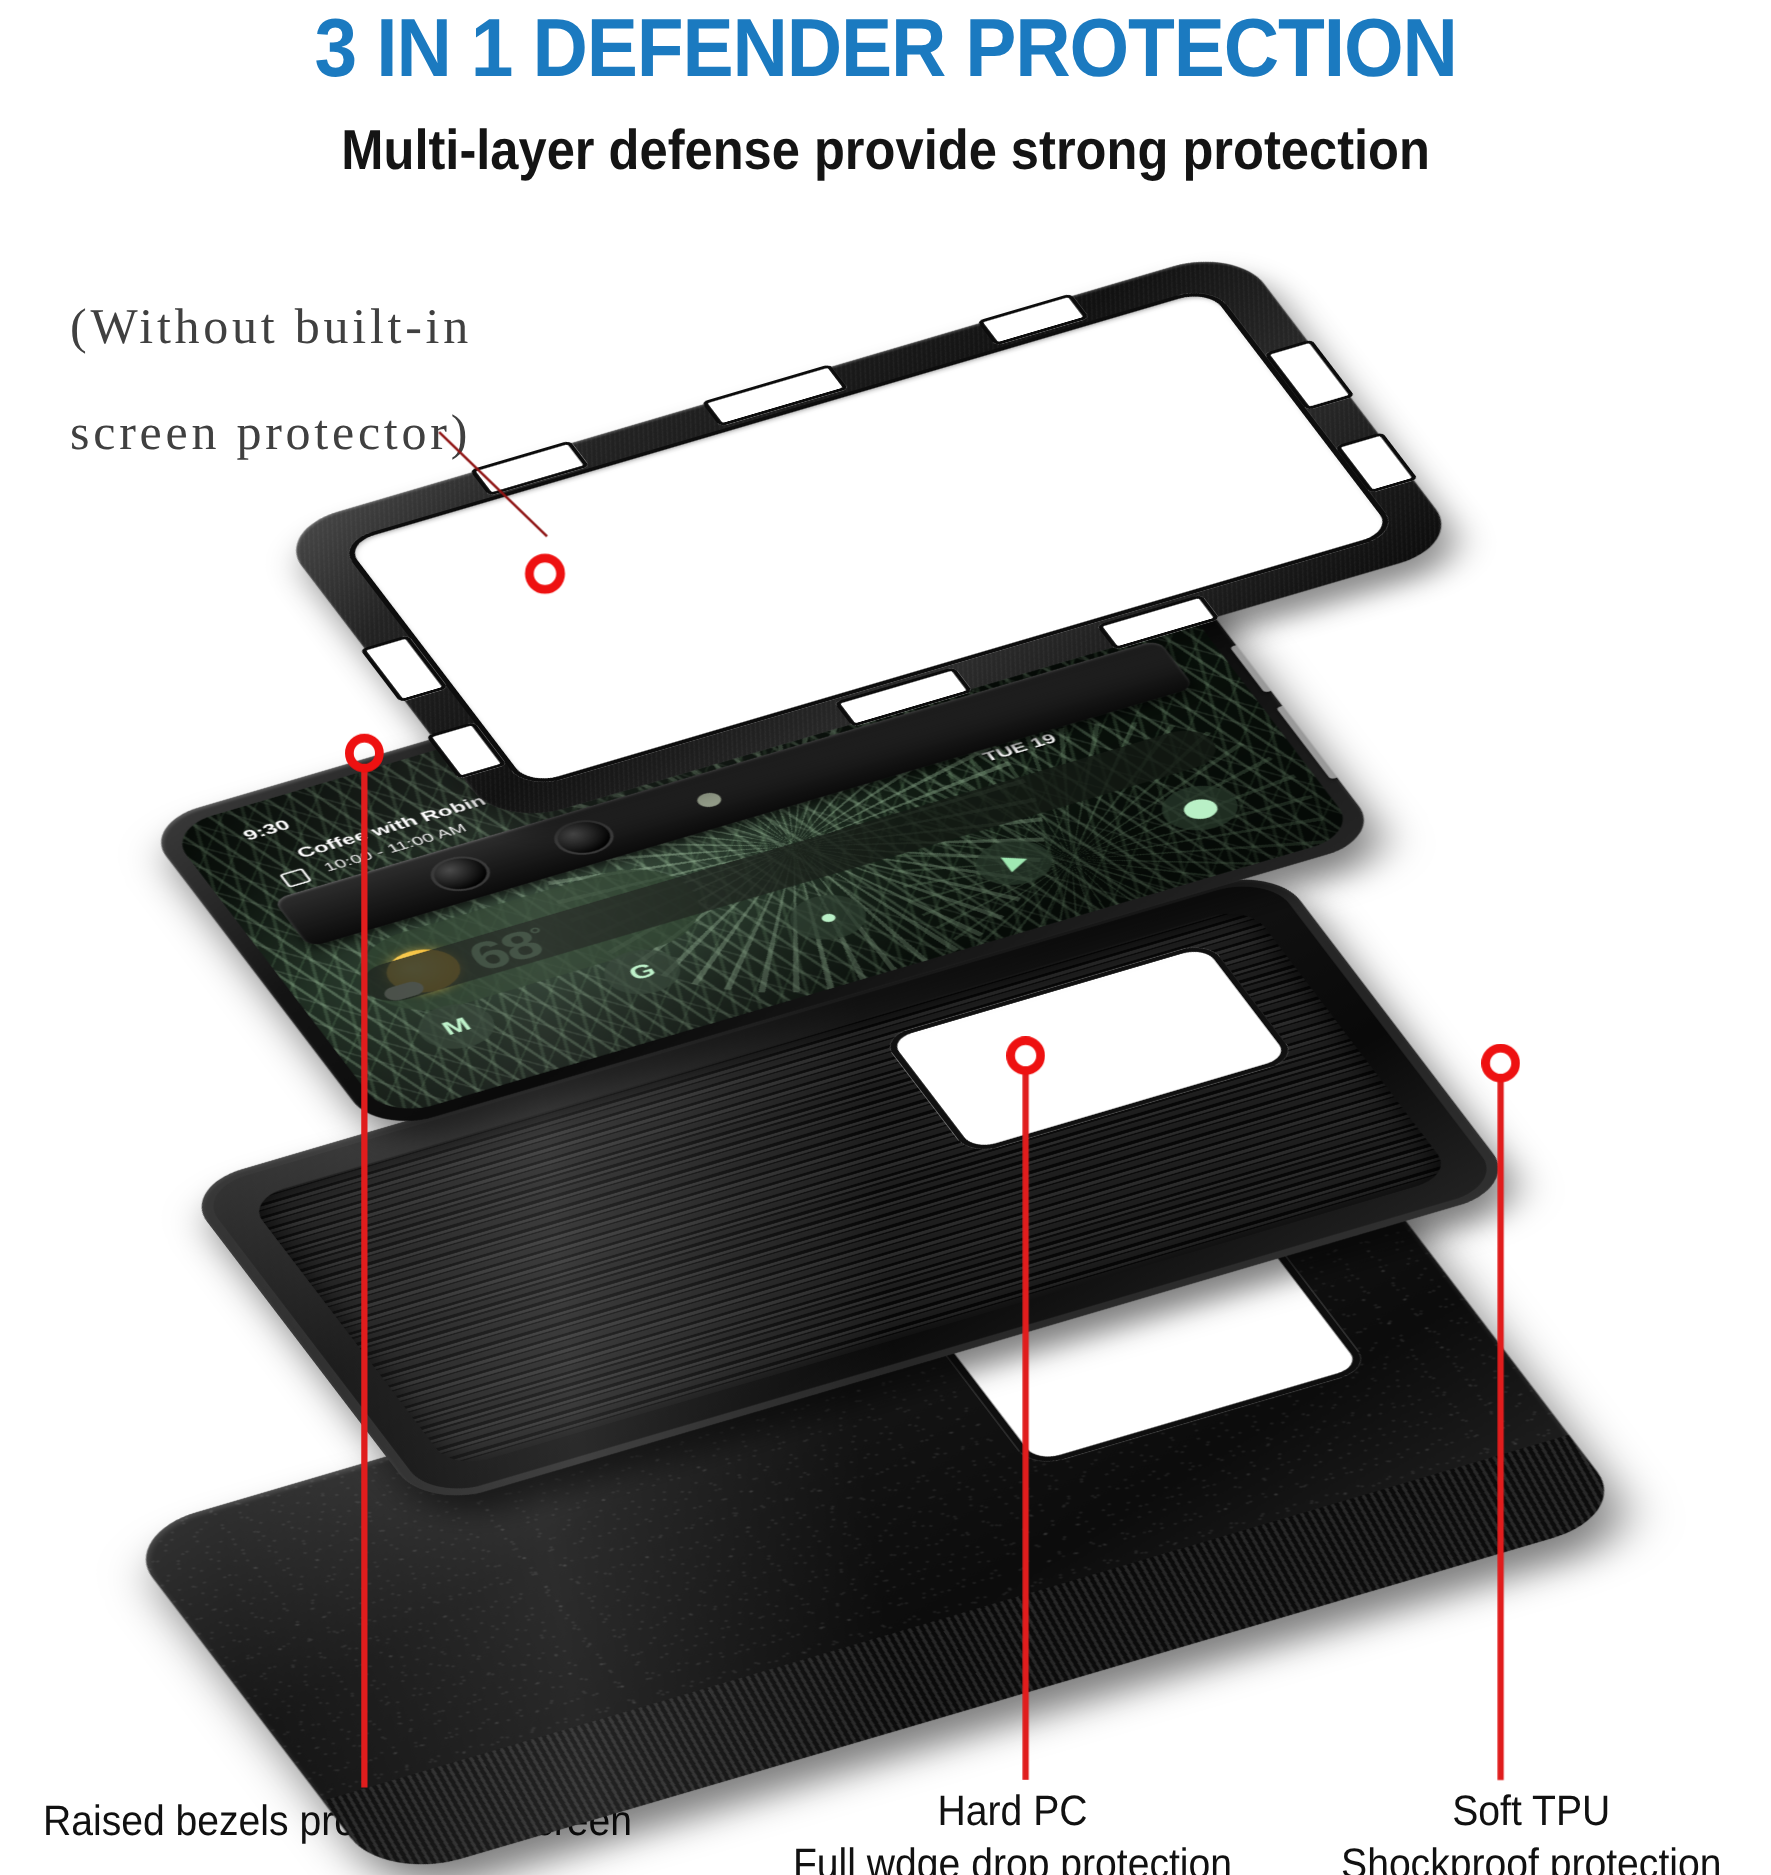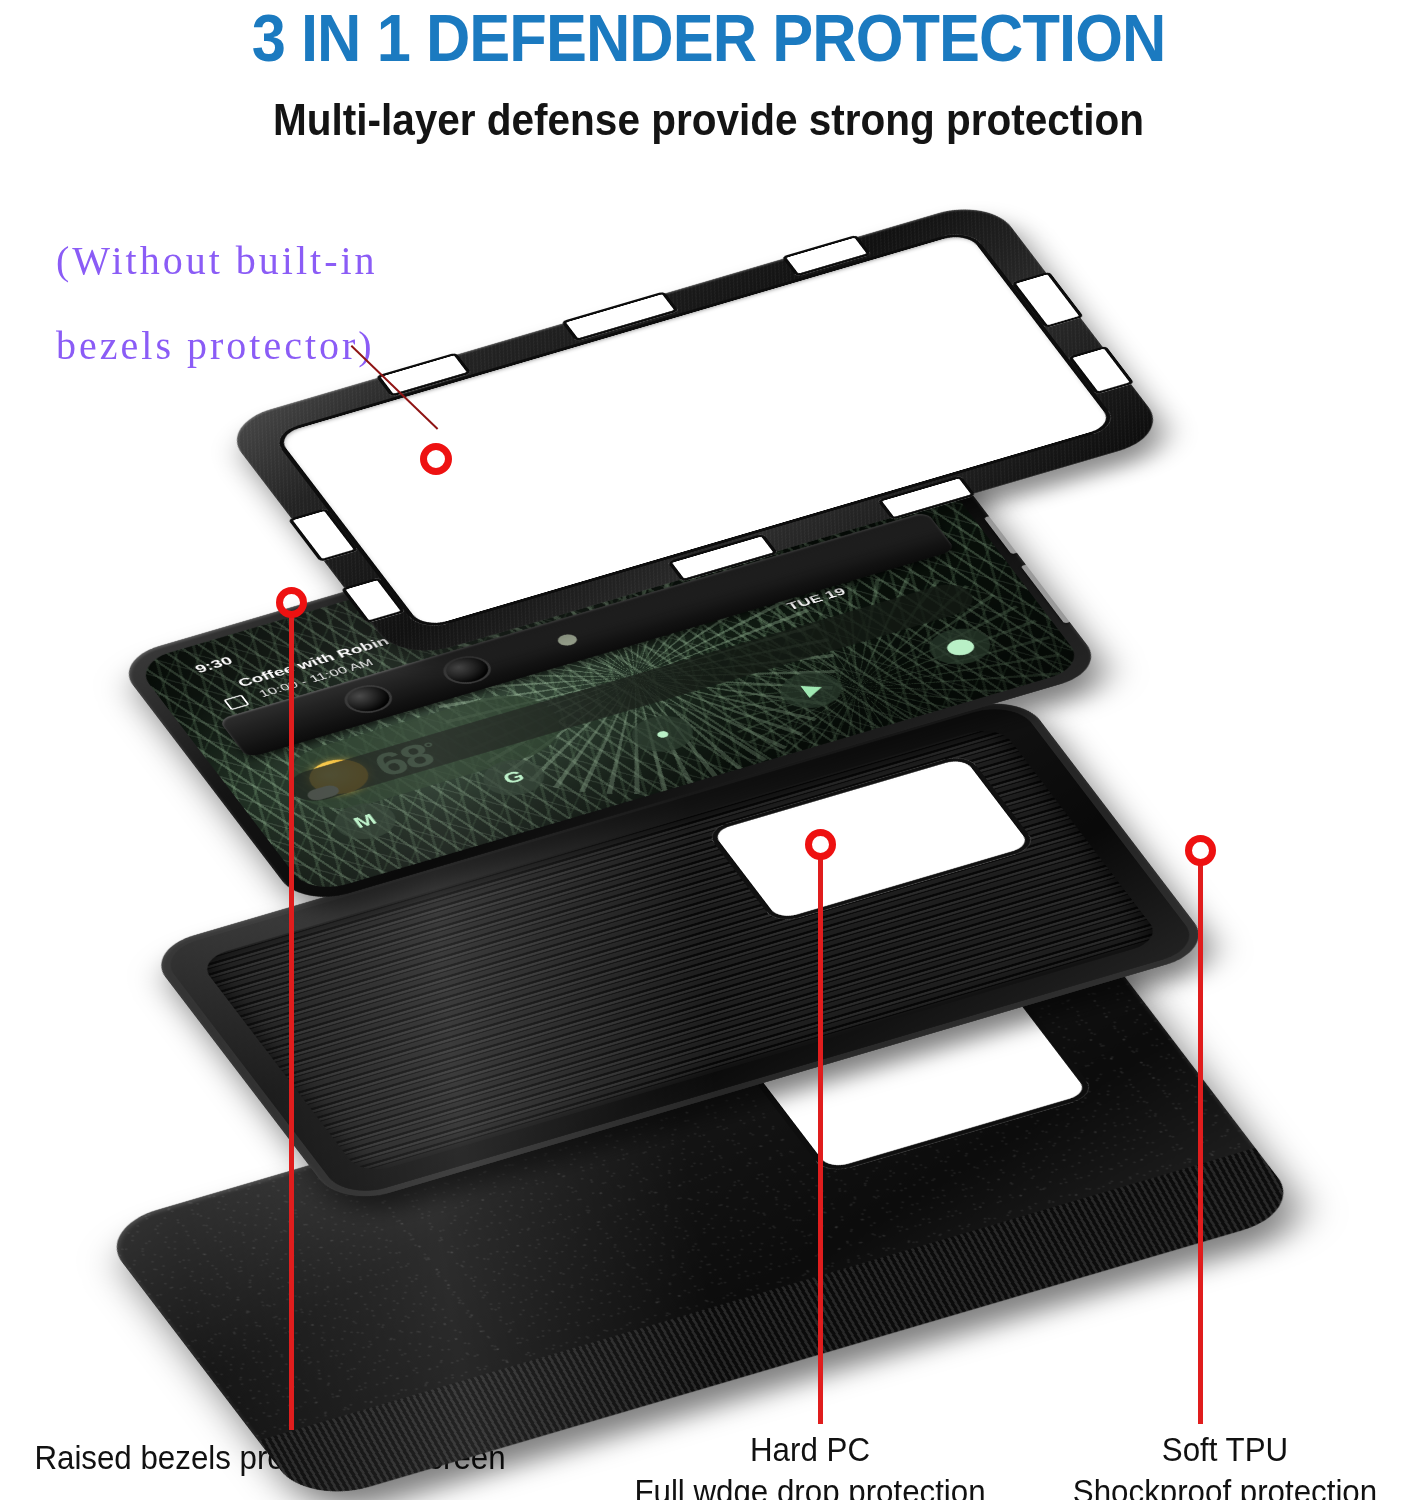--- a/index.html
+++ b/index.html
@@ -20,21 +20,21 @@
     font-family:"Liberation Sans",sans-serif;
     font-weight:bold;font-size:45px;line-height:56px;color:#141414;
     transform:scaleX(.9);transform-origin:50% 50%;
     white-space:nowrap;
   }
 
   
   .redNote{
     position:absolute;left:56px;top:218px;width:520px;
     font-family:"Liberation Serif",serif;
-    font-size:40px;line-height:85px;color:#8b5cf6;
+    font-size:40px;line-height:85px;color:#404040;
     letter-spacing:3px;white-space:nowrap;
   }
   .redNote div{white-space:nowrap;}
 
   
   .caption{
     position:absolute;text-align:center;color:#111;
     font-family:"Liberation Sans",sans-serif;
     font-size:34px;line-height:42px;font-weight:400;
     transform:scaleX(.92);white-space:nowrap;
@@ -229,21 +229,21 @@
     background:linear-gradient(90deg,rgba(255,255,255,0),rgba(255,255,255,.10),rgba(255,255,255,0));}
 </style>
 </head>
 <body>
 
 <div class="title">3 IN 1 DEFENDER PROTECTION</div>
 <div class="subtitle">Multi-layer defense provide strong protection</div>
 
 <div class="redNote">
   <div>(Without built-in</div>
-  <div>bezels protector)</div>
+  <div>screen protector)</div>
 </div>
 
 <div class="leader" style="left:352px;top:345px;width:120px;transform:rotate(44deg);"></div>
 
 <div id="stage">
 
   <div class="layer iso" id="tpu">
     <div class="tpu-body">
       <div class="tpu-grain"></div>
       <div class="tpu-window"></div>

